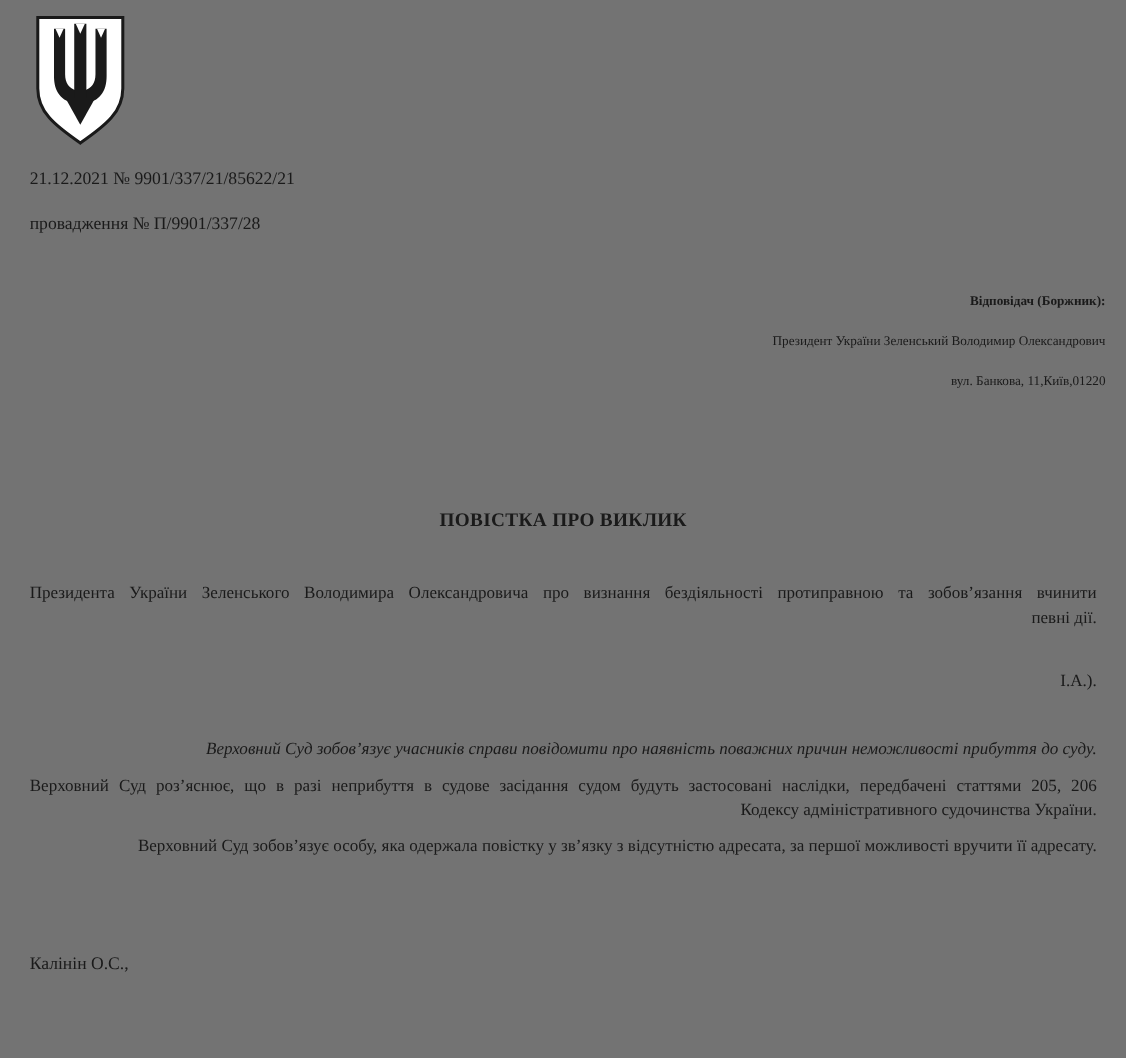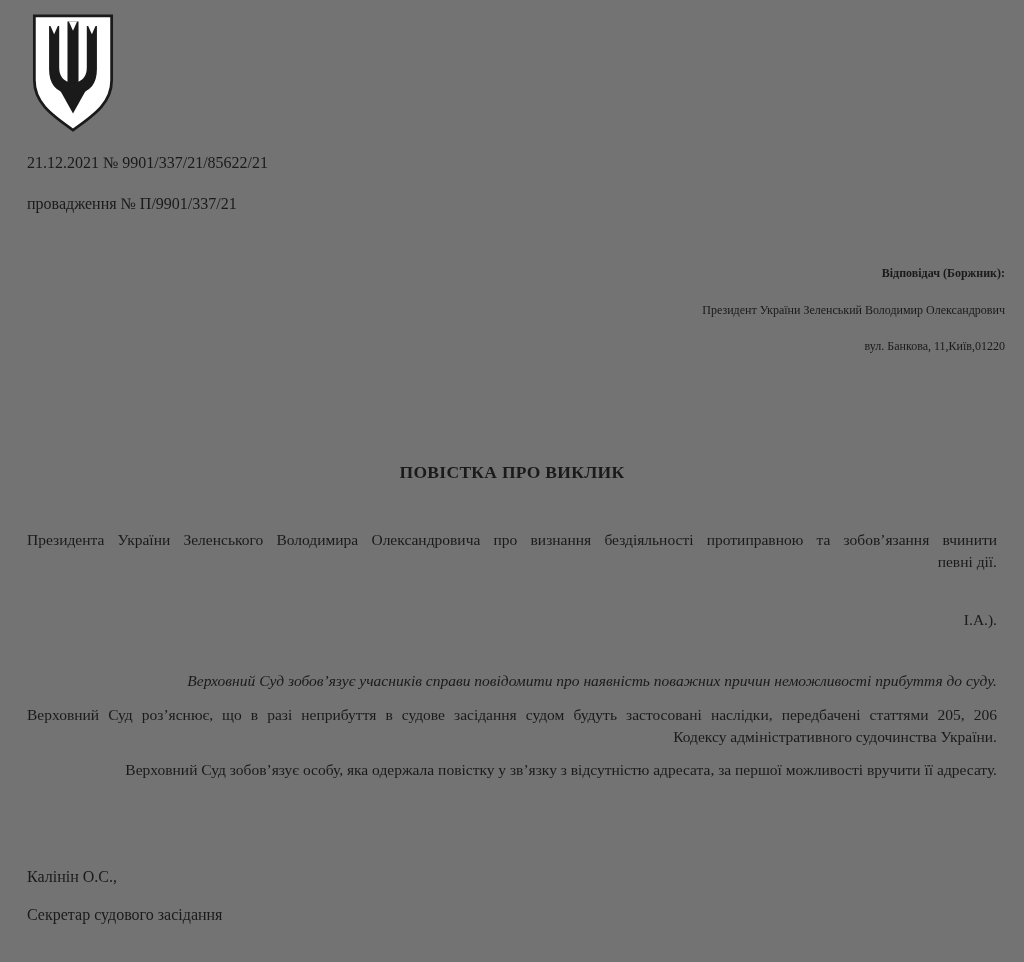--- a/index.html
+++ b/index.html
@@ -71,21 +71,21 @@
       <g fill="#ffffff">
         <path d="M25.5,15 L33.5,15 L29.5,24 Z"></path>
         <path d="M66.5,15 L74.5,15 L70.5,24 Z"></path>
         <path d="M45.5,10 L54.5,10 L50,20 Z"></path>
       </g>
     </svg>
   </div>
 
   <div class="abs case-numbers">
     <div class="line1">21.12.2021 № 9901/337/21/85622/21</div>
-    <div class="line2">провадження № П/9901/337/21</div>
+    <div class="line2">провадження № П/9901/337/28</div>
   </div>
 
   <div class="abs respondent">
     <div class="r-label">Відповідач (Боржник):</div>
     <div class="r-name">Президент України Зеленський Володимир Олександрович</div>
     <div class="r-addr">вул. Банкова, 11,Київ,01220</div>
   </div>
 
   <div class="abs doc-title">ПОВІСТКА ПРО ВИКЛИК</div>
 
@@ -106,16 +106,15 @@
     <div class="jline">Верховний Суд роз’яснює, що в разі неприбуття в судове засідання судом будуть застосовані наслідки, передбачені статтями 205, 206</div>
     <div class="lline">Кодексу адміністративного судочинства України.</div>
   </div>
 
   <div class="abs para p5">
     <div class="lline">Верховний Суд зобов’язує особу, яка одержала повістку у зв’язку з відсутністю адресата, за першої можливості вручити її адресату.</div>
   </div>
 
   <div class="abs signature">
     <div class="s-name">Калінін О.С.,</div>
-    <div class="s-role">Секретар судового засідання</div>
   </div>
 
 </div>
 
 </body></html>

